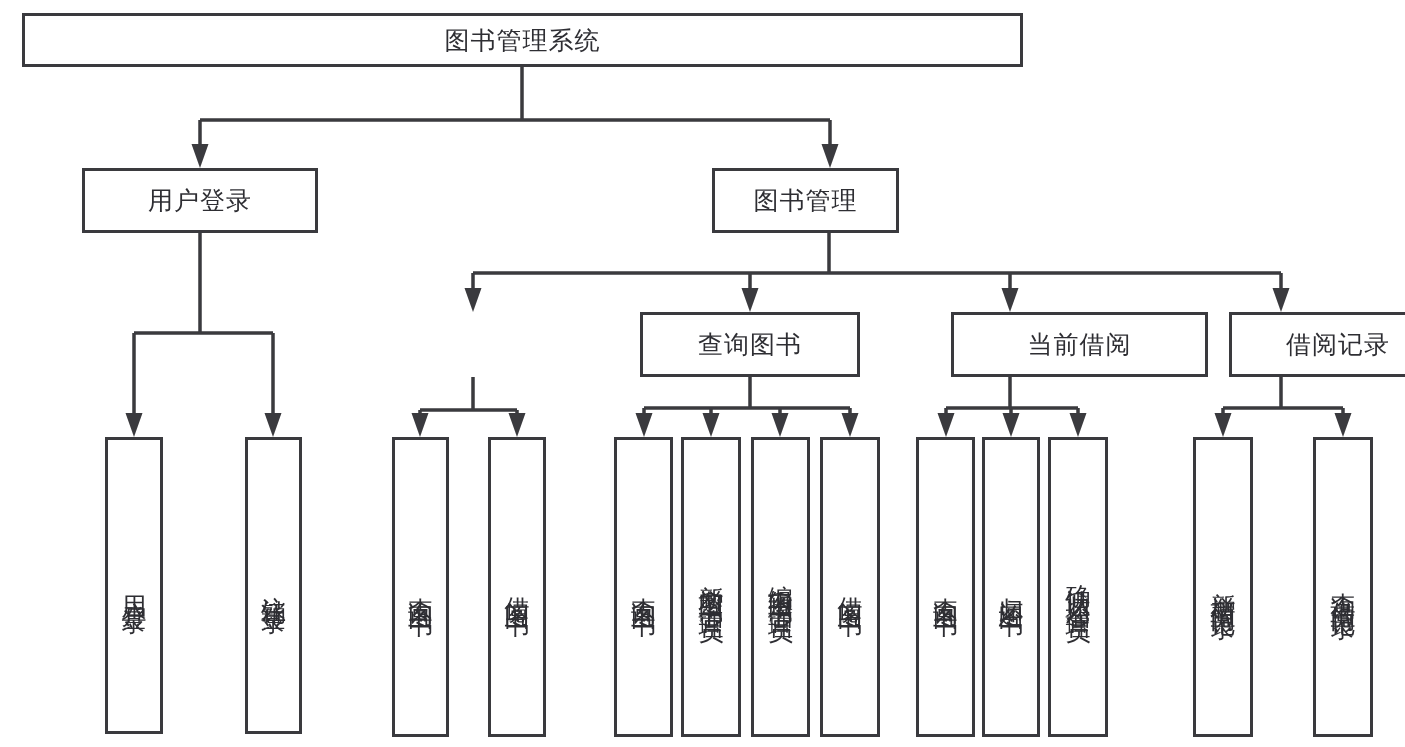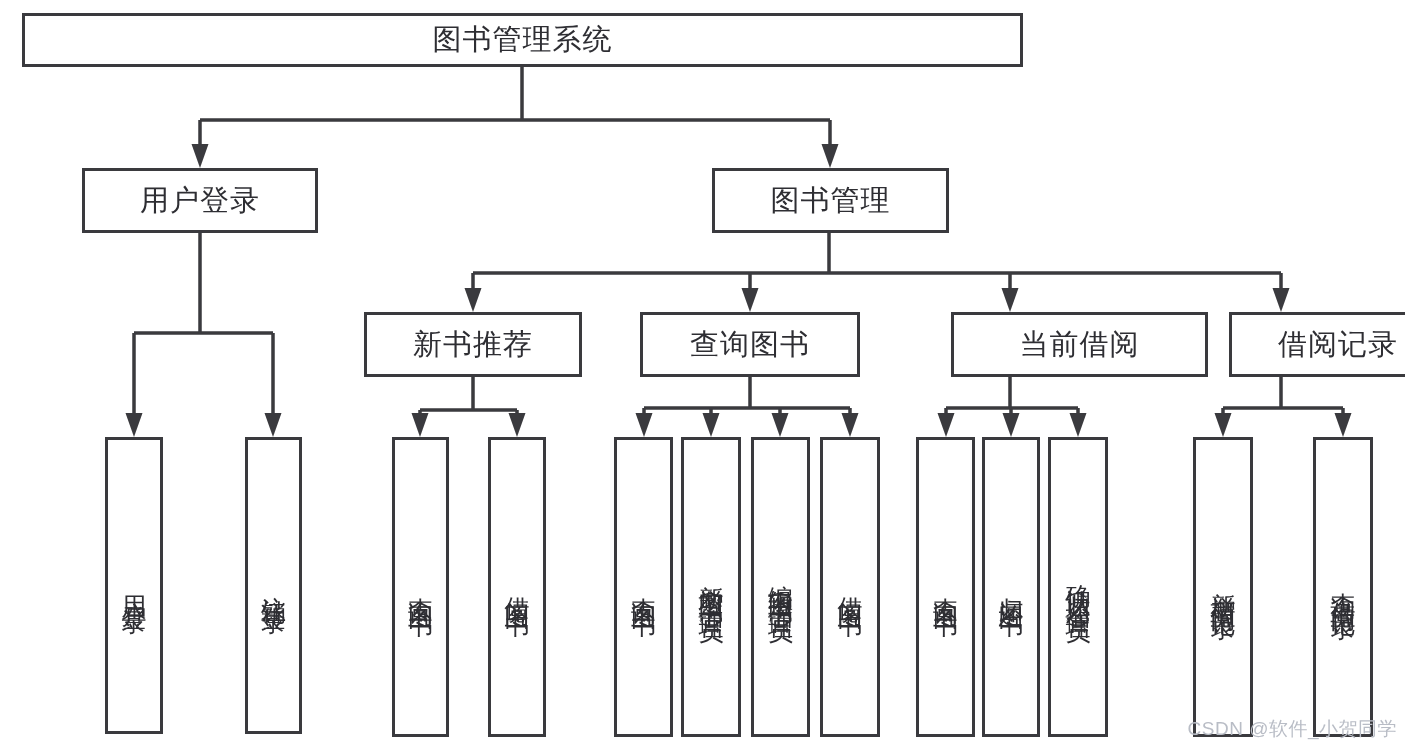--- a/index.html
+++ b/index.html
@@ -27,21 +27,21 @@
   .box {
     position: absolute;
     border: 3px solid var(--line);
     background: var(--background);
     display: flex;
     align-items: center;
     justify-content: center;
     text-align: center;
   }
   .hbox {
-    font-size: 29px;
+    font-size: 25px;
     letter-spacing: 1px;
   }
   .vbox span {
     writing-mode: vertical-rl;
     text-orientation: mixed;
     font-size: 25px;
     letter-spacing: 5px;
     line-height: 1;
   }
   .watermark {
@@ -95,23 +95,22 @@
       <polygon points="1002.5,413 1019.5,413 1011,437"></polygon>
       <polygon points="1069.5,413 1086.5,413 1078,437"></polygon>
       <polygon points="1214.5,413 1231.5,413 1223,437"></polygon>
       <polygon points="1334.5,413 1351.5,413 1343,437"></polygon>
     </g>
   </svg>
 
   <div class="box hbox" style="left:22px;top:13px;width:1001px;height:54px">图书管理系统</div>
 
   <div class="box hbox" style="left:82px;top:168px;width:236px;height:65px">用户登录</div>
-  <div class="box hbox" style="left:712px;top:168px;width:237px;height:65px">图书管理</div>
+  <div class="box hbox" style="left:712px;top:168px;width:187px;height:65px">图书管理</div>
 
-  <div class="box hbox" style="left:364px;top:312px;width:218px;height:65px">新书推荐</div>
   <div class="box hbox" style="left:640px;top:312px;width:220px;height:65px">查询图书</div>
   <div class="box hbox" style="left:951px;top:312px;width:257px;height:65px">当前借阅</div>
   <div class="box hbox" style="left:1229px;top:312px;width:218px;height:65px">借阅记录</div>
 
   <div class="box vbox" style="left:105px;top:437px;width:58px;height:297px">
     <span>用户登录</span>
   </div>
   <div class="box vbox" style="left:245px;top:437px;width:57px;height:297px">
     <span>注销登录</span>
   </div>
@@ -146,15 +145,14 @@
     <span>确认归还（管理员）</span>
   </div>
 
   <div class="box vbox" style="left:1193px;top:437px;width:60px;height:300px">
     <span>新增借阅记录</span>
   </div>
   <div class="box vbox" style="left:1313px;top:437px;width:60px;height:300px">
     <span>查询借阅记录</span>
   </div>
 
-  <div class="watermark">CSDN @软件_小贺同学</div>
 
 </div>
 
 </body></html>

